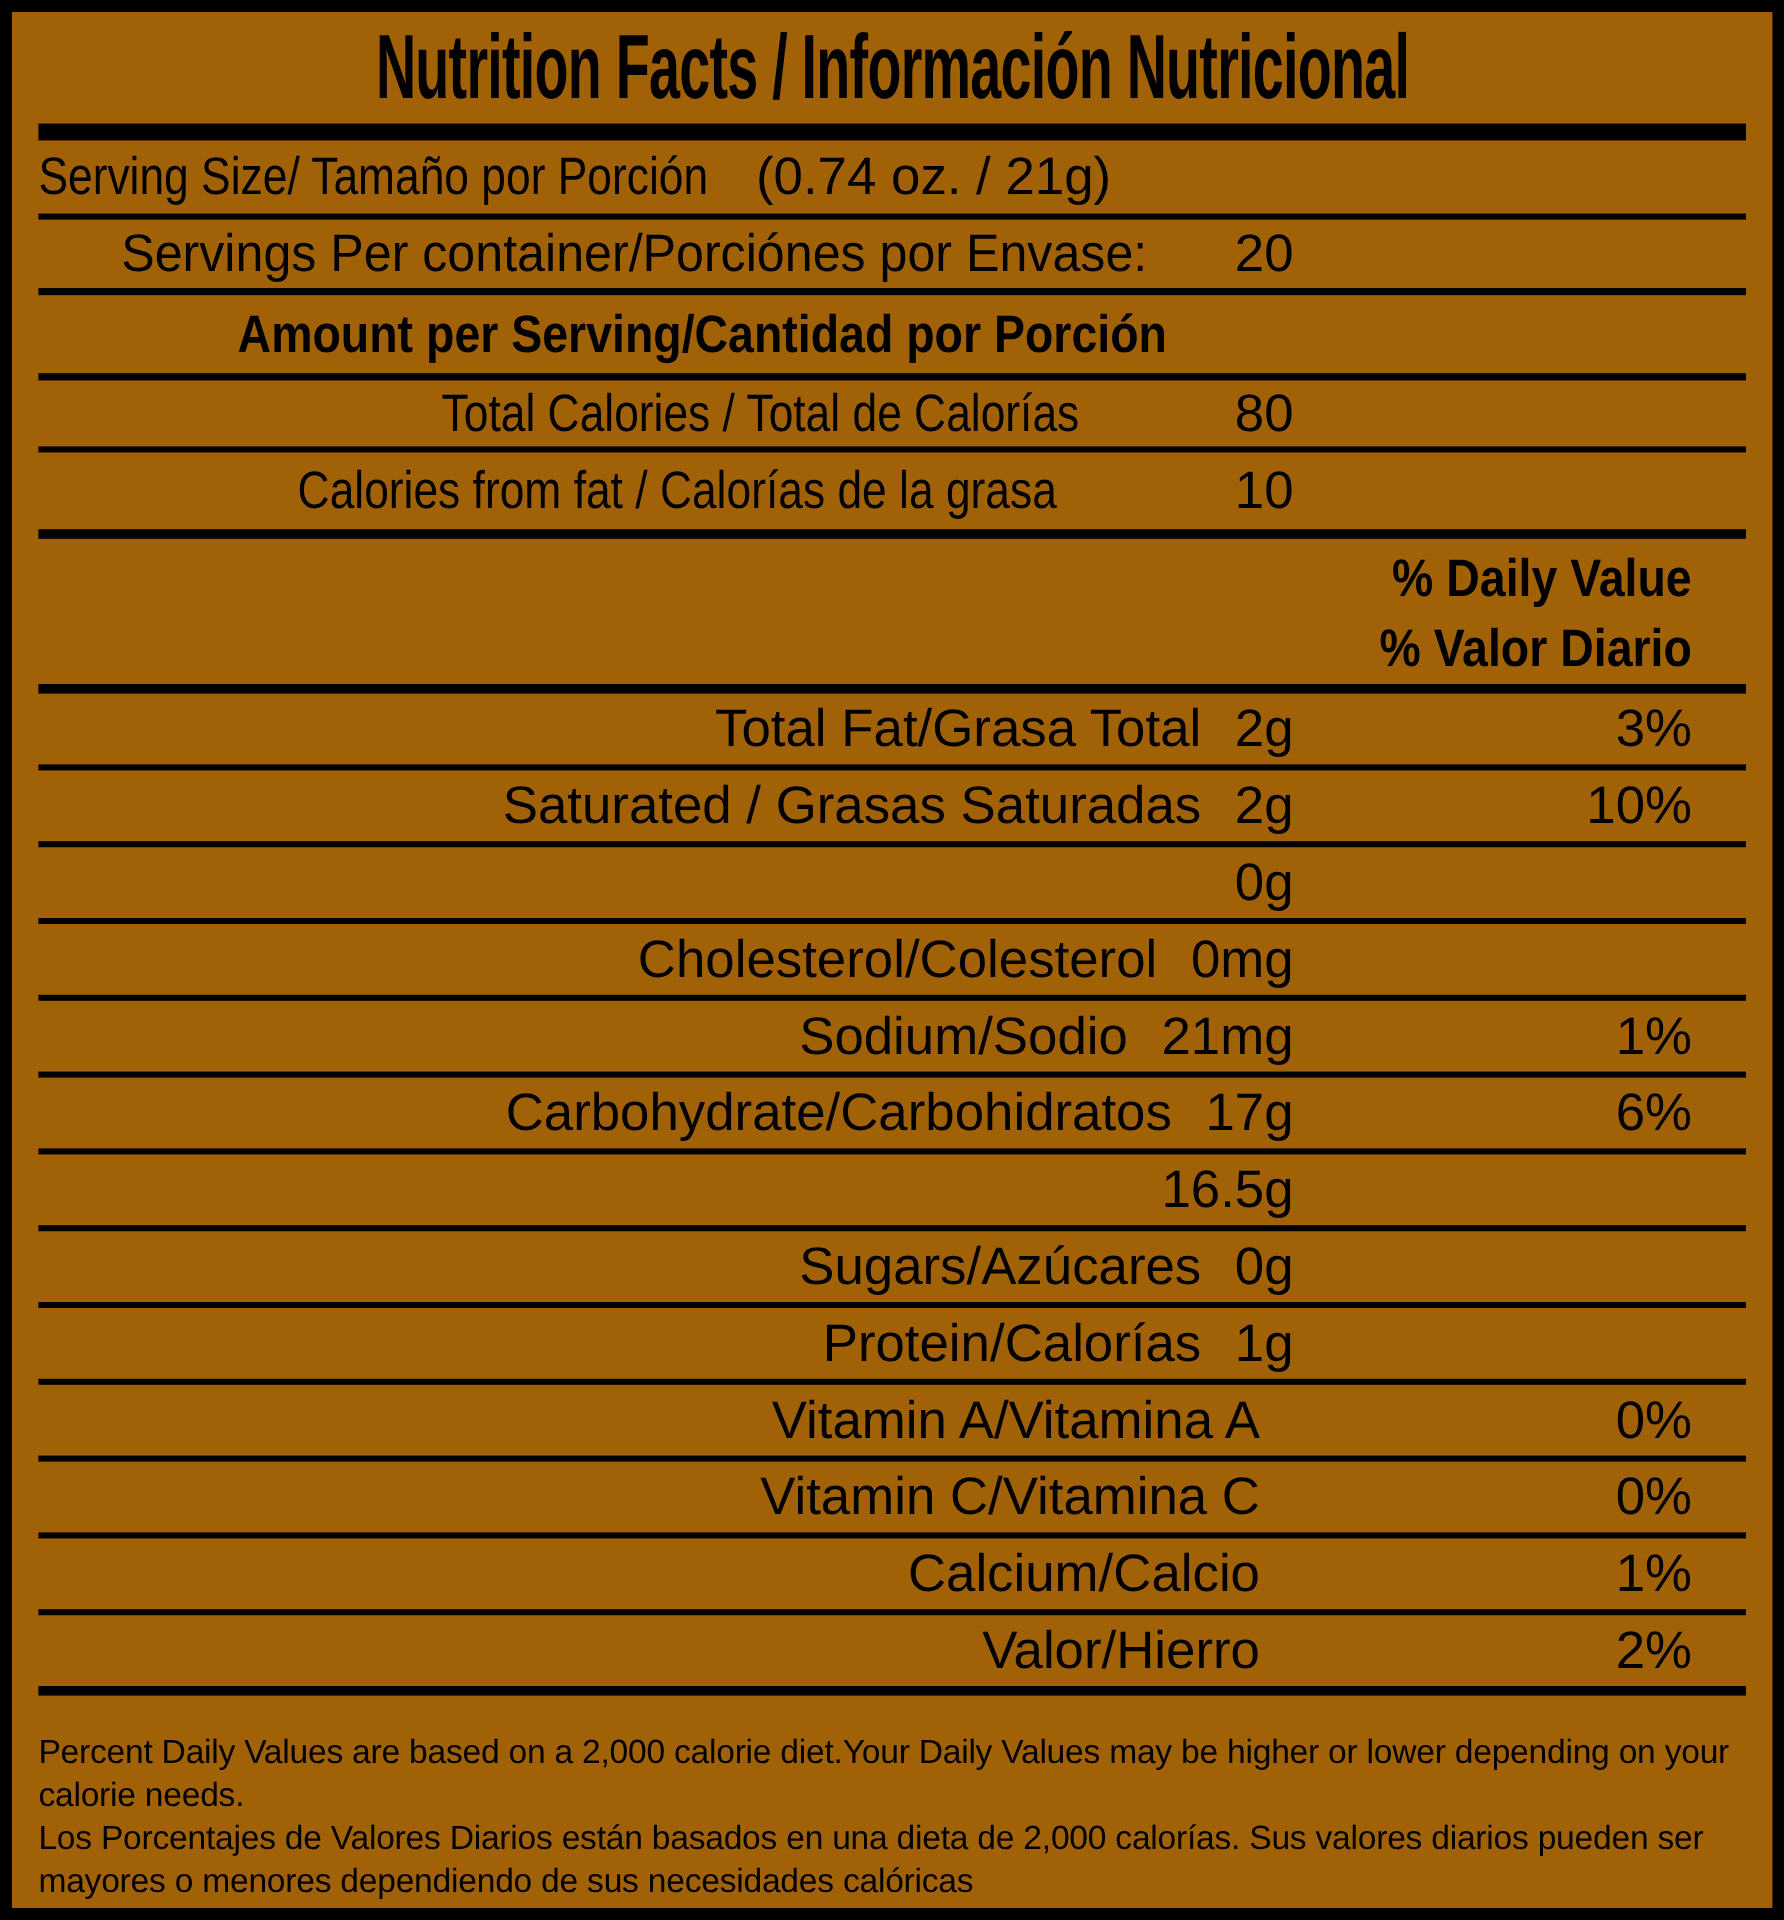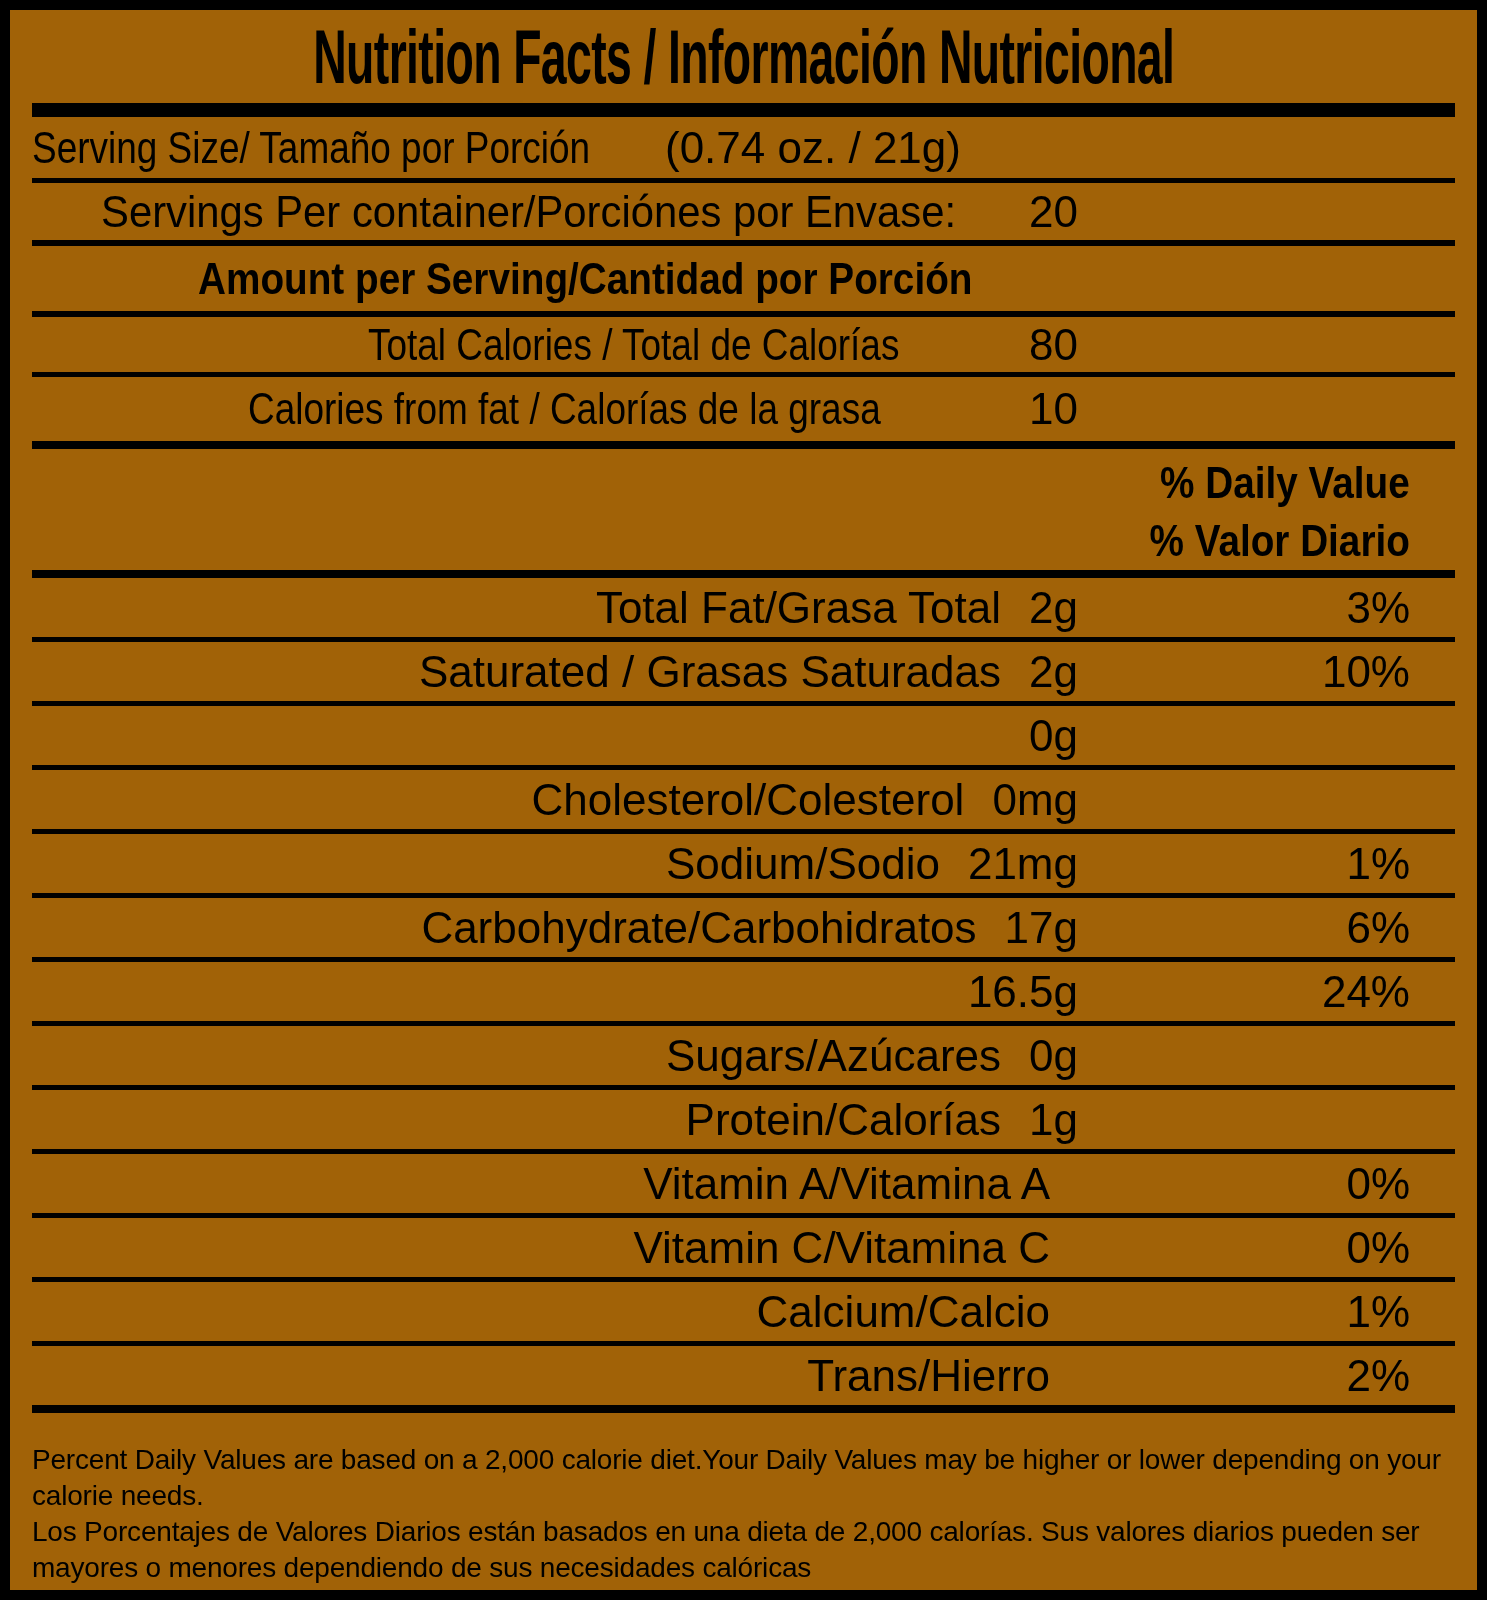--- a/index.html
+++ b/index.html
@@ -31,21 +31,21 @@
     align-items:center; font-size:44px;
   }
   .row .c1 { display:flex; justify-content:flex-end; align-items:center; min-width:0;gap:28px; }
   .amount { text-align:right; white-space:nowrap; }
   .pct { text-align:right; padding-right:45px; white-space:nowrap; }
 
   .h61{height:61px} .h57{height:57px} .h65{height:65px}
   .h55{height:55px} .h64{height:64px} .h59{height:59px}
 
   .serving-row { position:relative; display:flex; align-items:center; font-size:44px; }
-  .serving-value { position:absolute; left:633px; white-space:nowrap; }
+  .serving-value { position:absolute; left:598px; white-space:nowrap; }
 
   .hdr { font-weight:bold; }
 
   .sqz84 { display:inline-block; transform:scaleX(0.84); transform-origin:0 50%; white-space:nowrap; }
   .sqz88 { display:inline-block; transform:scaleX(0.88); transform-origin:0 50%; white-space:nowrap; }
   .sqz95 { display:inline-block; transform:scaleX(0.95); transform-origin:0 50%; white-space:nowrap; }
   .sqzr88 { display:inline-block; transform:scaleX(0.88); transform-origin:100% 50%; white-space:nowrap; }
 
   .dv-block { padding-top:5px; border-bottom:8px solid #000; text-align:right; }
   .dv-line { font-size:44px; font-weight:bold; line-height:58px; padding-right:45px; }
@@ -149,21 +149,20 @@
       <span>Carbohydrate/Carbohidratos</span>
       <span class="amount">17g</span>
     </div>
     <div class="pct">6%</div>
   </div>
 
   <div class="row h59 b5">
     <div class="c1">
       <span class="amount">16.5g</span>
     </div>
-    <div class="pct">24%</div>
   </div>
 
   <div class="row h59 b5">
     <div class="c1">
       <span>Sugars/Azúcares</span>
       <span class="amount">0g</span>
     </div>
     <div class="pct"></div>
   </div>
 
@@ -194,21 +193,21 @@
   <div class="row h59 b5">
     <div class="c1">
       <span>Calcium/Calcio</span>
       <span class="amount"></span>
     </div>
     <div class="pct">1%</div>
   </div>
 
   <div class="row h59 b8">
     <div class="c1">
-      <span>Trans/Hierro</span>
+      <span>Valor/Hierro</span>
       <span class="amount"></span>
     </div>
     <div class="pct">2%</div>
   </div>
 
   <div class="footnote">
     <p>Percent Daily Values are based on a 2,000 calorie diet.Your Daily Values may be higher or lower depending on your calorie needs.</p>
     <p>Los Porcentajes de Valores Diarios están basados en una dieta de 2,000 calorías. Sus valores diarios pueden ser mayores o menores dependiendo de sus necesidades calóricas</p>
   </div>
 

